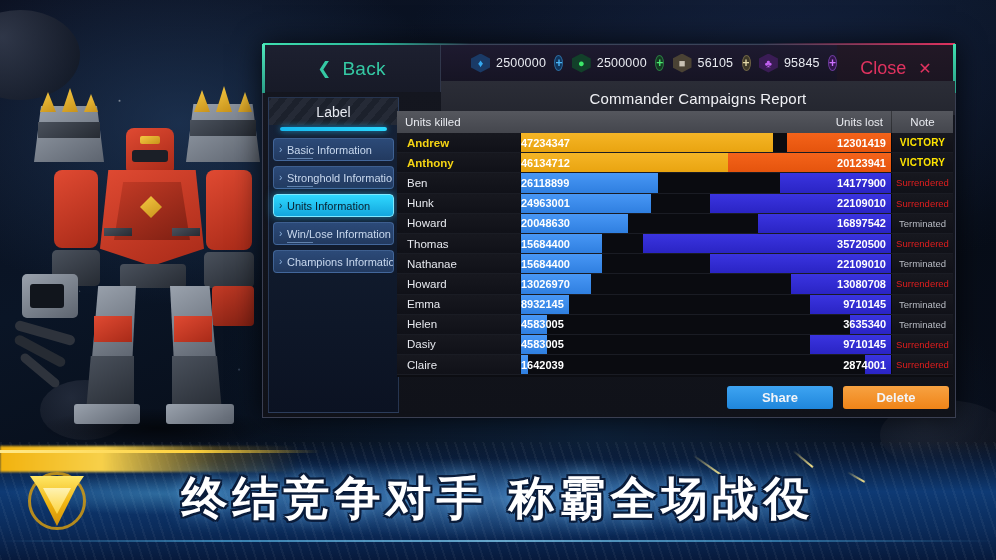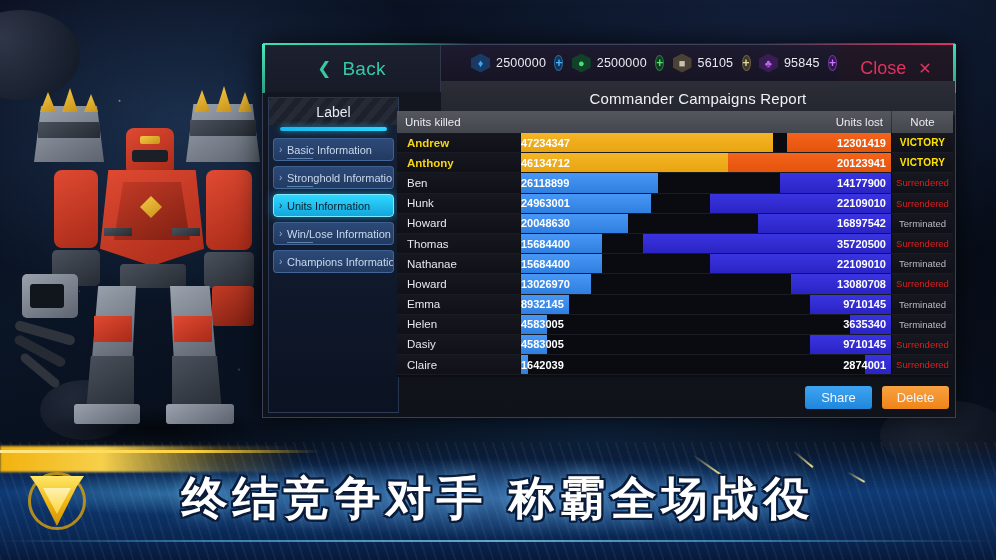--- a/index.html
+++ b/index.html
@@ -207,23 +207,23 @@
   }
   .n-victory { color: #ffe500; font-weight: bold; font-size: 10px; letter-spacing: .2px; }
   .n-surr { color: #e01e1e; }
   .n-term { color: #b9bcc4; }
 
   
   .footer {
     position: absolute; right: 6px; bottom: 8px; display: flex; gap: 10px;
   }
   .fbtn {
-    width: 67px; height: 23px; border-radius: 3px;
+    width: 106px; height: 23px; border-radius: 3px;
     display: flex; align-items: center; justify-content: center;
-    font-size: 13px; color: #f2f4f8; cursor: pointer;
+    font-size: 13px; color: #f2f4f8; cursor: pointer; font-weight: bold;
   }
   .fb-share { background: linear-gradient(180deg, #3ea4f2, #1f86db); }
   .fb-delete { background: linear-gradient(180deg, #f7a242, #ef8418); }
 
   
   .banner {
     position: absolute; left: 0; bottom: 0; width: 996px; height: 118px;
     background:
       linear-gradient(180deg, rgba(6,12,26,.0) 0%, rgba(10,30,62,.75) 14%, #0e3a74 42%, #0b2c5c 72%, #071a3c 100%);
     overflow: hidden;

